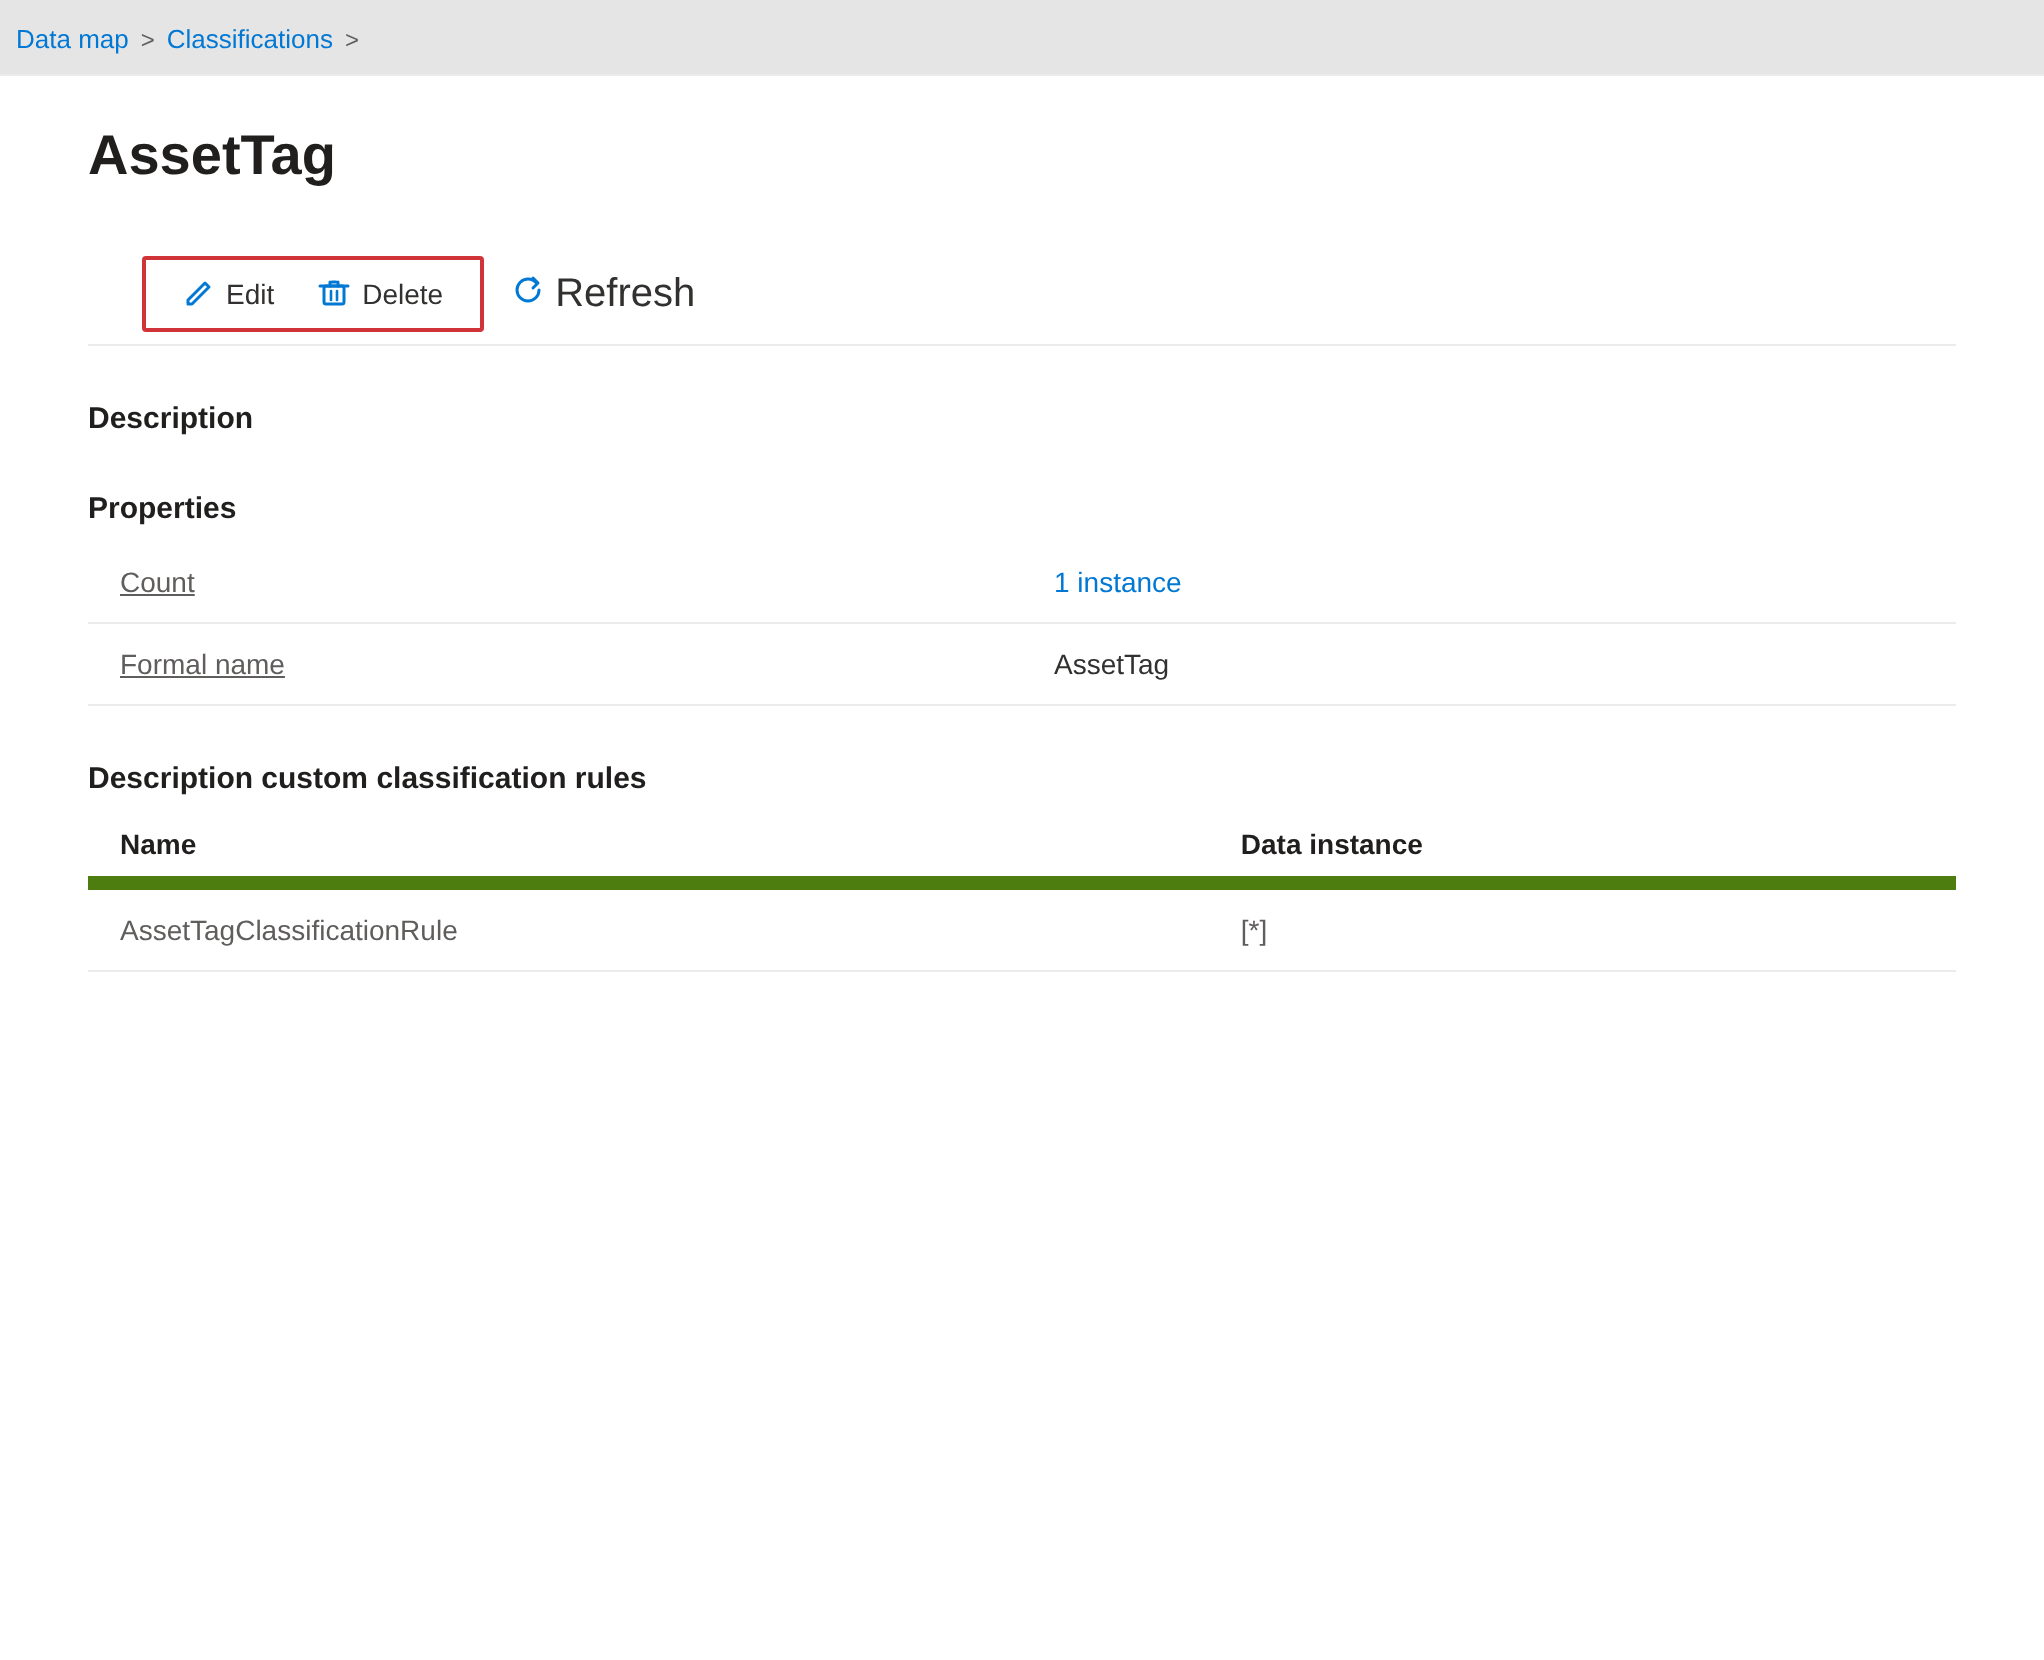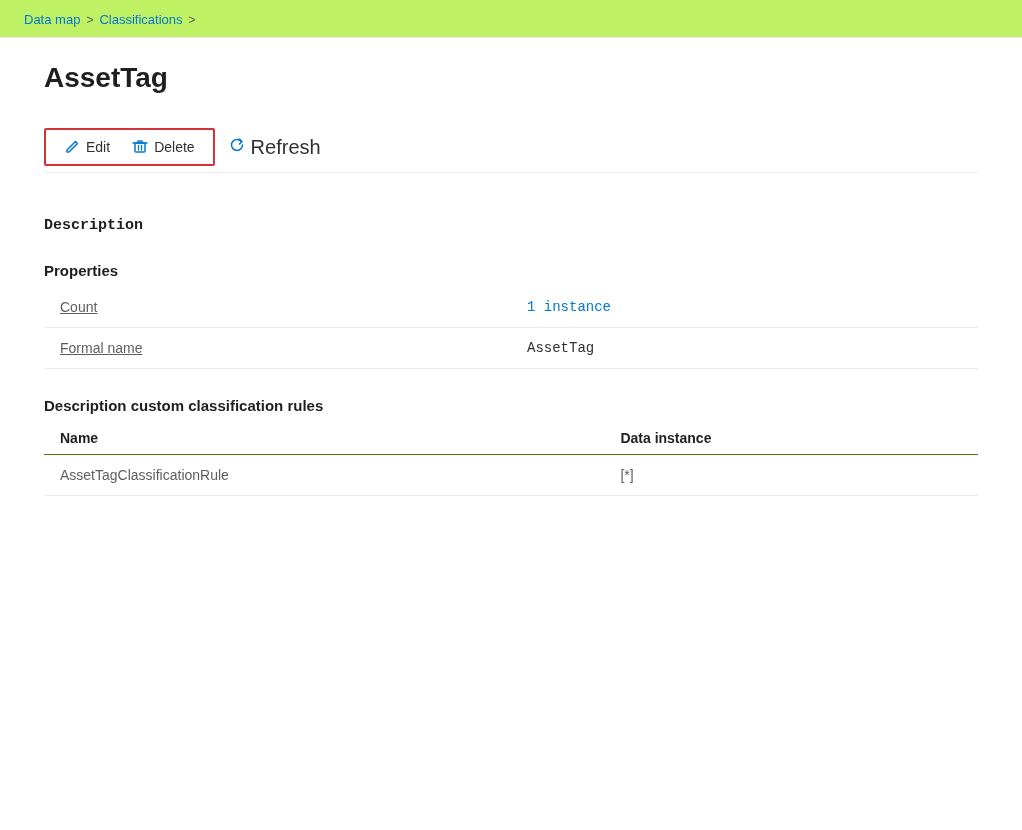--- a/index.html
+++ b/index.html
@@ -10,23 +10,23 @@
     body {
       font-family: 'Segoe UI', -apple-system, BlinkMacSystemFont, sans-serif;
       background: #ffffff;
       color: #323130;
       font-size: 14px;
       width: 1022px;
       min-height: 830px;
     }
 
     .breadcrumb-bar {
-      padding: 12px 24px 10px 24px;
+      padding: 12px 24px 10px 8px;
       border-bottom: 1px solid #edebe9;
-      background: #bef264;
+      background: #e5e5e5;
     }
 
     .breadcrumb {
       display: flex;
       align-items: center;
       gap: 6px;
       font-size: 13px;
     }
 
     .breadcrumb-link {
@@ -51,20 +51,21 @@
       margin-bottom: 16px;
       padding-bottom: 12px;
     }
 
     .toolbar-group {
       display: flex;
       gap: 2px;
       border: 2px solid #d13438;
       border-radius: 2px;
       padding: 4px 8px;
+      margin-left: 27px;
     }
 
     .toolbar-btn {
       display: flex;
       align-items: center;
       gap: 6px;
       padding: 5px 10px;
       border: none;
       background: transparent;
       cursor: pointer;
@@ -100,22 +101,21 @@
       margin-left: 4px;
       text-align: center;
     }
 
     .refresh-btn .btn-icon {
       color: #0078d4;
       font-size: 16px;
     }
 
     .section {
-      margin-top: 44px;
-      font-family: Liberation Mono, monospace;
+      margin-top: 28px;
     }
 
     .section-title {
       font-size: 15px;
       font-weight: 700;
       color: #201f1e;
       margin-bottom: 6px;
     }
 
     .section-value {
@@ -145,42 +145,41 @@
     }
 
     .properties-table td:first-child {
       width: 50%;
       padding-left: 16px;
       text-decoration: underline;
     }
 
     .properties-table td.value-cell {
       color: #323130;
-      font-family: Liberation Mono, monospace;
     }
 
     .count-link {
       color: #0078d4;
       text-decoration: none;
       cursor: pointer;
       font-size: 14px;
     }
 
     .classification-rules-section {
       margin-top: 28px;
     }
 
     .rules-table {
       width: 100%;
       border-collapse: collapse;
       margin-top: 8px;
     }
 
     .rules-table thead tr {
-      border-bottom: 1px solid #4d7c0f;
+      border-bottom: 7px solid #4d7c0f;
     }
 
     .rules-table th {
       padding: 8px 16px;
       font-size: 14px;
       font-weight: 700;
       color: #201f1e;
       text-align: left;
     }
 

